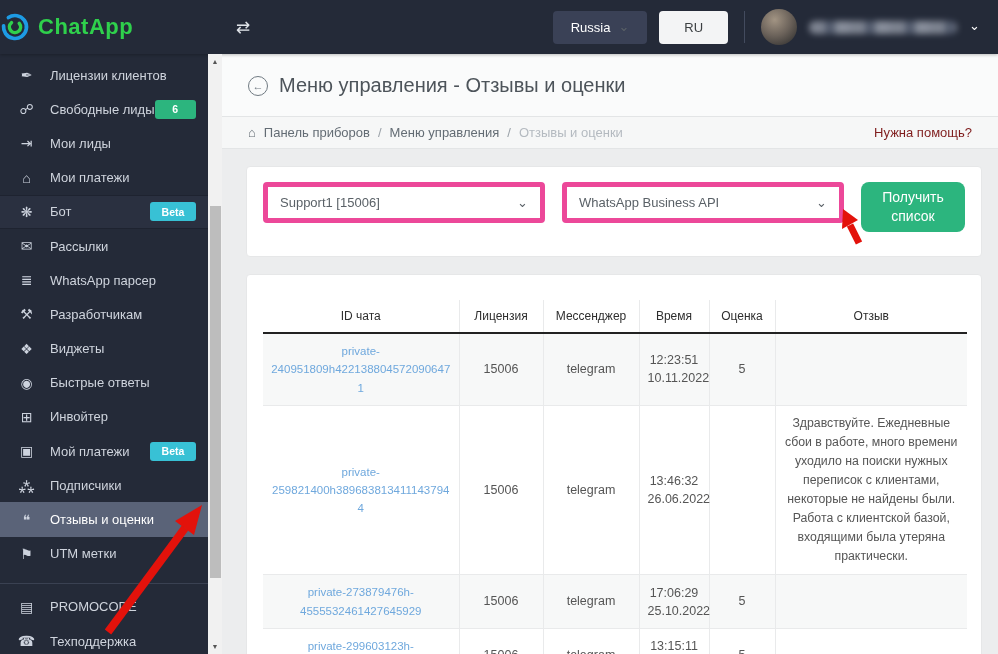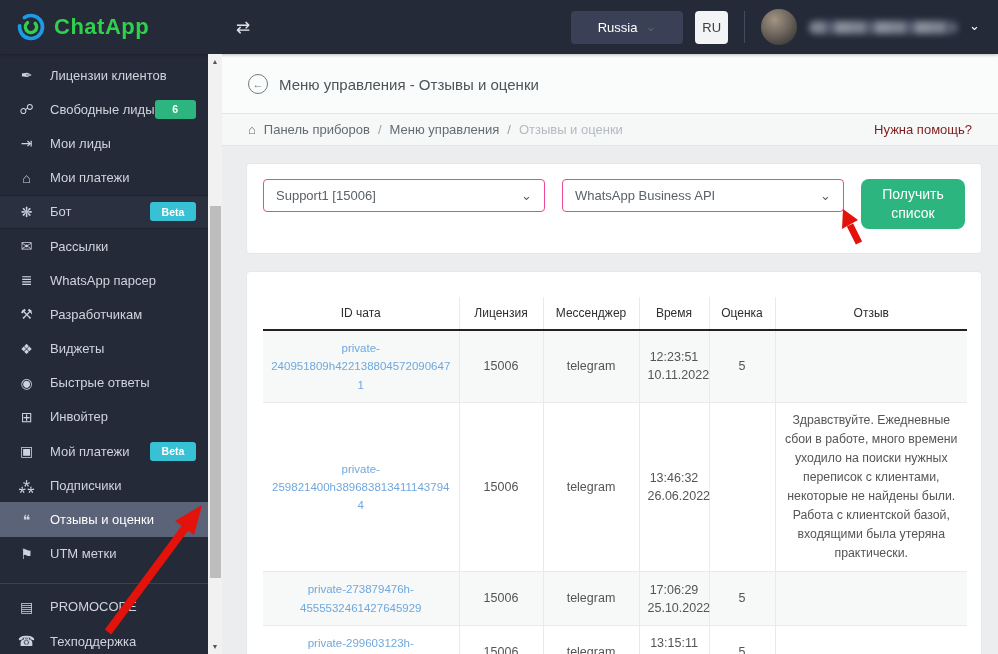--- a/index.html
+++ b/index.html
@@ -7,30 +7,30 @@
   body {
     width:998px; height:654px; overflow:hidden; position:relative;
     background:#ecedee; font-family:"Liberation Sans", sans-serif;
   }
   
   .header {
     position:absolute; top:0; left:0; width:998px; height:54px;
     background:#242a38; display:flex; align-items:center; z-index:5;
     box-shadow:0 1px 3px rgba(0,0,0,.25);
   }
-  .logo { width:208px; padding-left:16px; display:flex; align-items:center; gap:8px; flex:0 0 208px; cursor:pointer; }
+  .logo { width:208px; display:flex; align-items:center; gap:8px; flex:0 0 208px; cursor:pointer; }
   .logo-text { color:#2fd04c; font-size:22px; font-weight:bold; letter-spacing:.5px; }
   .toggle { color:#e0e4e9; font-size:17px; margin-left:28px; cursor:pointer; }
   .h-spacer { flex:1; }
   .h-right { display:flex; align-items:center; gap:12px; padding-right:18px; }
-  .region-btn { background:#3a4156; color:#fff; border:none; border-radius:4px; padding:9px 27px; font-size:13px; display:flex; align-items:center; gap:8px; cursor:pointer; font-family:inherit; }
+  .region-btn { background:#3a4156; color:#fff; border:none; border-radius:4px; padding:9px 18px; font-size:13px; display:flex; align-items:center; gap:8px; cursor:pointer; font-family:inherit; }
   .balance-btn { background:#2cb57e; color:#fff; border:none; border-radius:4px; padding:9px 13px; font-size:13px; display:flex; align-items:center; gap:8px; cursor:pointer; font-family:inherit; }
   .wallet { width:15px; height:11px; border:1.6px solid #fff; border-radius:2px; position:relative; display:inline-block; }
   .wallet::after { content:""; position:absolute; right:1px; top:2.6px; width:4px; height:3px; background:#fff; }
-  .ru-btn { background:#f3f4f5; color:#3c4043; border:none; border-radius:4px; padding:9px 7px; font-size:13px; cursor:pointer; font-family:inherit; }
+  .ru-btn { background:#f3f4f5; color:#3c4043; border:none; border-radius:4px; padding:9px 25px; font-size:13px; cursor:pointer; font-family:inherit; }
   .h-divider { width:1px; height:32px; background:#434b5e; margin:0 4px; }
   .avatar { width:36px; height:36px; border-radius:50%; flex:0 0 36px;
     background:radial-gradient(circle at 38% 30%, #a29483, #6b625a 48%, #3a3836 85%); }
   .user-blur { width:148px; height:13px; border-radius:6px; opacity:.85; filter:blur(3px);
     background:repeating-linear-gradient(90deg,#8d93a0 0 16px,#5b6477 16px 26px,#9aa0ac 26px 40px); }
   .user-caret { color:#fff; font-size:13px; position:relative; top:-2px; }
 
   
   .sidebar { position:absolute; top:54px; left:0; width:208px; height:600px; background:#242a38; padding-top:4px; z-index:4; }
   .side-item { height:34.2px; display:flex; align-items:center; padding:0 12px 0 17px; color:#cfd4dd; font-size:13px; cursor:pointer; }
@@ -44,35 +44,35 @@
   
   .scrollbar { position:absolute; left:208px; top:54px; width:14px; height:600px; background:#f1f1f1; z-index:6; }
   .scroll-arrow { position:absolute; left:0; width:14px; text-align:center; color:#555; font-size:7px; cursor:pointer; }
   .scroll-arrow.up { top:4px; }
   .scroll-arrow.down { bottom:4px; }
   .scroll-thumb { position:absolute; left:1.5px; top:152px; width:11px; height:372px; background:#bdbdbd; cursor:pointer; }
 
   
   .main { position:absolute; left:222px; top:54px; width:776px; height:600px; background:#ecedee; }
   .title-row { background:#fafbfb; padding:20px 26px 19px; display:flex; align-items:center; gap:11px; }
-  .page-title { font-size:15px; font-weight:normal; color:#4d545a; margin:0; }
+  .page-title { font-size:20px; font-weight:normal; color:#4d545a; margin:0; }
   .back-circle { width:20px; height:20px; border:1.5px solid #707a82; border-radius:50%; color:#707a82;
     display:flex; align-items:center; justify-content:center; font-size:11px; cursor:pointer; flex:0 0 20px; }
   .breadcrumb-bar { background:#f6f7f7; border-top:1px solid #e3e5e6; border-bottom:1px solid #e3e5e6;
     padding:8px 26px; display:flex; align-items:center; gap:8px; font-size:13px; color:#636c74; }
   .home-icon { font-size:13px; }
   .crumb { color:#636c74; text-decoration:none; cursor:pointer; }
   .sep { color:#9aa1a8; }
   .crumb-current { color:#b4bac0; }
   .help { margin-left:auto; color:#7f1d1d; text-decoration:none; cursor:pointer; }
   .content { padding:17px 16px 0 24px; }
 
   .filter-card { background:#fff; border:1px solid #e6e7e8; border-radius:4px; padding:15px 16px 24px;
     display:flex; gap:17px; align-items:flex-start; }
-  .select { width:282px; border:1px solid #ec4899; border-radius:4px; padding:8px 12px; font-size:13px; color:#5a6167;
+  .select { width:282px; border:5px solid #ec4899; border-radius:4px; padding:8px 12px; font-size:13px; color:#5a6167;
     display:flex; align-items:center; justify-content:space-between; background:#fff; cursor:pointer; }
   .caret { color:#5a6167; font-size:13px; line-height:8px; }
   .get-btn { flex:1; background:#2cb57e; border:none; border-radius:8px; color:#fff; font-size:14px;
     padding:6px 12px; min-height:48px; cursor:pointer; font-family:inherit; line-height:1.35; }
 
   .table-card { background:#fff; border:1px solid #e6e7e8; border-radius:4px; margin-top:17px; padding:25px 16px 16px; min-height:372px; }
   table { width:100%; border-collapse:collapse; table-layout:fixed; font-size:12.5px; color:#555; }
   th { font-weight:normal; color:#2e2e2e; padding:9px 6px; border-bottom:2px solid #222; border-right:1px solid #e9eaeb; font-size:12px; }
   th:last-child { border-right:none; }
   td { padding:8px 8px; text-align:center; border-right:1px solid #e9eaeb; border-bottom:1px solid #e9eaeb; vertical-align:middle; line-height:1.5; }

